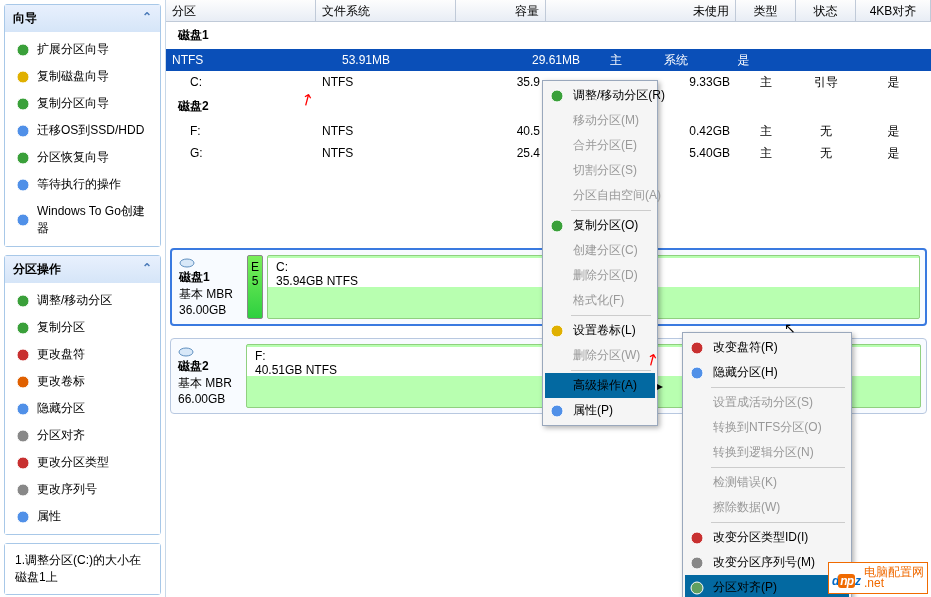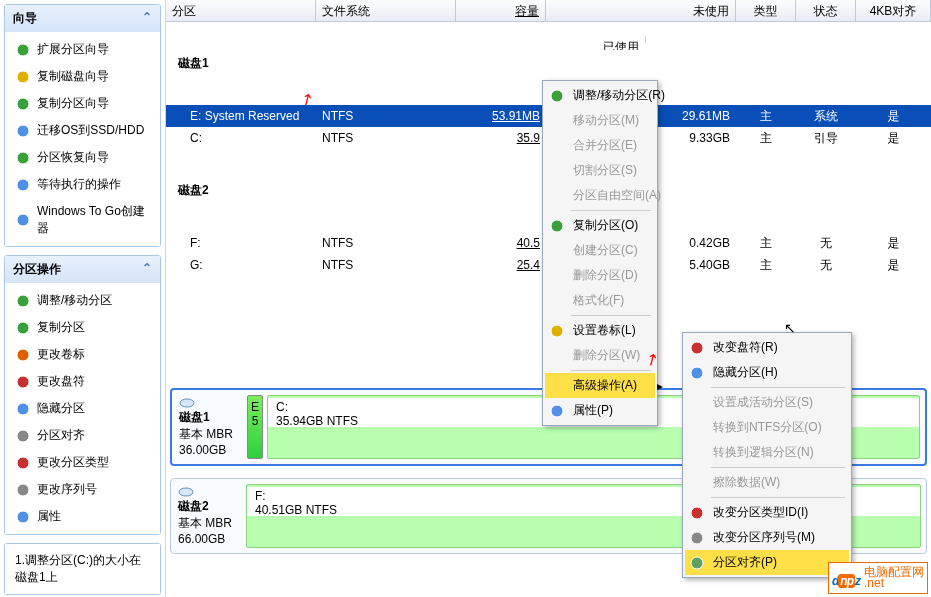--- a/index.html
+++ b/index.html
@@ -5,26 +5,26 @@
 * { box-sizing: border-box; margin: 0; padding: 0; font-family: "Microsoft YaHei", sans-serif; font-size: 12px; }
 body { background: #fff; width: 931px; height: 597px; overflow: hidden; position: relative; }
 .container { display: flex; height: 100%; }
 .sidebar { width: 210px; padding: 4px; }
 .panel { border: 1px solid #a8c8e8; border-radius: 3px; margin-bottom: 8px; background: #f5f9ff; }
 .panel-header { background: linear-gradient(#e8f0fd, #d5e5f8); padding: 5px 8px; font-weight: bold; display: flex; justify-content: space-between; cursor: pointer; }
 .panel-header .chev { color: #4a7ab8; }
 .panel-body { padding: 4px; background: #fff; }
 .wiz-item { display: flex; align-items: center; padding: 5px 6px; cursor: pointer; }
 .icon { width: 16px; height: 16px; margin-right: 6px; display: inline-flex; align-items: center; justify-content: center; }
-.main { flex: 1; display: flex; flex-direction: column; border-left: 1px solid #c8d8e8; gap: 28px; }
+.main { flex: 1; display: flex; flex-direction: column; border-left: 1px solid #c8d8e8; }
 .grid-header { display: flex; background: linear-gradient(#fdfdfd,#e8edf5); border-bottom: 1px solid #c0cad8; height: 22px; }
 .grid-header > div { border-right: 1px solid #c0cad8; padding: 3px 6px; }
 .col-partition { width: 150px; }
 .col-fs { width: 140px; }
-.col-capacity { width: 90px; text-align: right; text-decoration: underline; }
+.col-capacity { width: 90px; text-align: right; }
 .col-used { width: 100px; text-align: right; margin-top: 36px; }
 .col-free { width: 90px; text-align: right; }
 .col-type { width: 60px; text-align: center; }
 .col-status { width: 60px; text-align: center; }
 .col-4k { width: 75px; text-align: center; }
 .disk-group { padding: 5px 12px; font-weight: bold; background: #fff; }
 .row { display: flex; height: 22px; align-items: center; cursor: pointer; }
 .row > div { padding: 3px 6px; }
 .row.selected { background: #0a4fb8; color: #fff; }
 .row > .col-partition { padding-left: 24px; }
@@ -34,21 +34,21 @@
 .disk-bar.sel { border: 2px solid #3a7ae0; }
 .disk-icon { width: 70px; padding: 2px; }
 .disk-icon .dtitle { font-weight: bold; }
 .seg { border: 1px solid #888; background: linear-gradient(#7aef5a,#2ed040); }
 .seg-e { width: 16px; margin-right: 4px; border-radius: 2px; display: flex; flex-direction: column; align-items: center; padding-top: 4px; }
 .seg-main { flex: 1; border-radius: 2px; padding: 4px 8px; background: linear-gradient(#b8ffb0 2px, #fff 2px, #fff 50%, #b8ffb0 50%); border: 1px solid #90d080; }
 .context-menu { position: absolute; background: #f5f5f5; border: 1px solid #9aa8bc; box-shadow: 2px 2px 5px rgba(0,0,0,.3); padding: 2px; }
 .menu-item { display: flex; align-items: center; padding: 4px 20px 4px 28px; cursor: pointer; white-space: nowrap; position: relative; }
 .menu-item .micon { position: absolute; left: 4px; width: 16px; height: 16px; }
 .menu-item.disabled { color: #999; }
-.menu-item.highlight { background: #fde047; color: #000; }
+.menu-item.highlight { background: #0369a1; color: #000; }
 .menu-item .arr { margin-left: auto; padding-left: 20px; }
 .menu-sep { border-top: 1px solid #ccc; margin: 2px 4px 2px 26px; }
 .pending-item { padding: 4px 6px; }
 .watermark { position: absolute; bottom: 3px; right: 3px; }
 .wm-box { background: #fff; border: 1px solid #f06a00; padding: 2px 3px; display: flex; align-items: center; justify-content: space-between; }
 .wm-main { font-family: Arial; font-weight: bold; font-style: italic; font-size: 22px; letter-spacing: -1px; }
 .wm-main .d { color: #0068c6; }
 .wm-main .np { color: #fff; background: #f06a00; padding: 0 2px; border-radius: 3px; }
 .wm-main .z { color: #0068c6; }
 .wm-side { font-size: 10px; color: #f06a00; line-height: 11px; margin-left: 4px; }
@@ -142,32 +142,32 @@
             <span class="icon">
               <svg width="16" height="16">
                 <circle cx="8" cy="8" r="6" fill="#3aa03a" stroke="#fff" stroke-width="1"></circle>
               </svg>
             </span>
             <span>复制分区</span>
           </div>
           <div class="wiz-item">
             <span class="icon">
               <svg width="16" height="16">
+                <circle cx="8" cy="8" r="6" fill="#c83030" stroke="#fff" stroke-width="1"></circle>
+              </svg>
+            </span>
+            <span>更改盘符</span>
+          </div>
+          <div class="wiz-item">
+            <span class="icon">
+              <svg width="16" height="16">
                 <circle cx="8" cy="8" r="6" fill="#e06000" stroke="#fff" stroke-width="1"></circle>
               </svg>
             </span>
             <span>更改卷标</span>
-          </div>
-          <div class="wiz-item">
-            <span class="icon">
-              <svg width="16" height="16">
-                <circle cx="8" cy="8" r="6" fill="#c83030" stroke="#fff" stroke-width="1"></circle>
-              </svg>
-            </span>
-            <span>更改盘符</span>
           </div>
           <div class="wiz-item">
             <span class="icon">
               <svg width="16" height="16">
                 <circle cx="8" cy="8" r="6" fill="#5090e8" stroke="#fff" stroke-width="1"></circle>
               </svg>
             </span>
             <span>隐藏分区</span>
           </div>
           <div class="wiz-item">
@@ -218,21 +218,20 @@
       <div class="col-capacity">容量</div>
       <div class="col-used">已使用</div>
       <div class="col-free">未使用</div>
       <div class="col-type">类型</div>
       <div class="col-status">状态</div>
       <div class="col-4k">4KB对齐</div>
     </div>
     <div class="disk-group">磁盘1</div>
     <div id="rows1">
         <div class="row selected">
-          <div class="col-partition">E: System Reserved</div>
           <div class="col-fs">NTFS</div>
           <div class="col-capacity">53.91MB</div>
           <div class="col-used">24.29MB</div>
           <div class="col-free">29.61MB</div>
           <div class="col-type">主</div>
           <div class="col-status">系统</div>
           <div class="col-4k">是</div>
         </div>
         <div class="row">
           <div class="col-partition">C:</div>
@@ -398,20 +397,23 @@
       <span>设置成活动分区(S)</span>
     </div>
     <div class="menu-item disabled">
       <span>转换到NTFS分区(O)</span>
     </div>
     <div class="menu-item disabled">
       <span>转换到逻辑分区(N)</span>
     </div>
     <div class="menu-sep"></div>
     <div class="menu-item disabled">
+      <span>检测错误(K)</span>
+    </div>
+    <div class="menu-item disabled">
       <span>擦除数据(W)</span>
     </div>
     <div class="menu-sep"></div>
     <div class="menu-item">
       <span class="micon">
         <svg width="16" height="16">
           <circle cx="8" cy="8" r="6" fill="#c83030" stroke="#fff" stroke-width="1"></circle>
         </svg>
       </span>
       <span>改变分区类型ID(I)</span>

